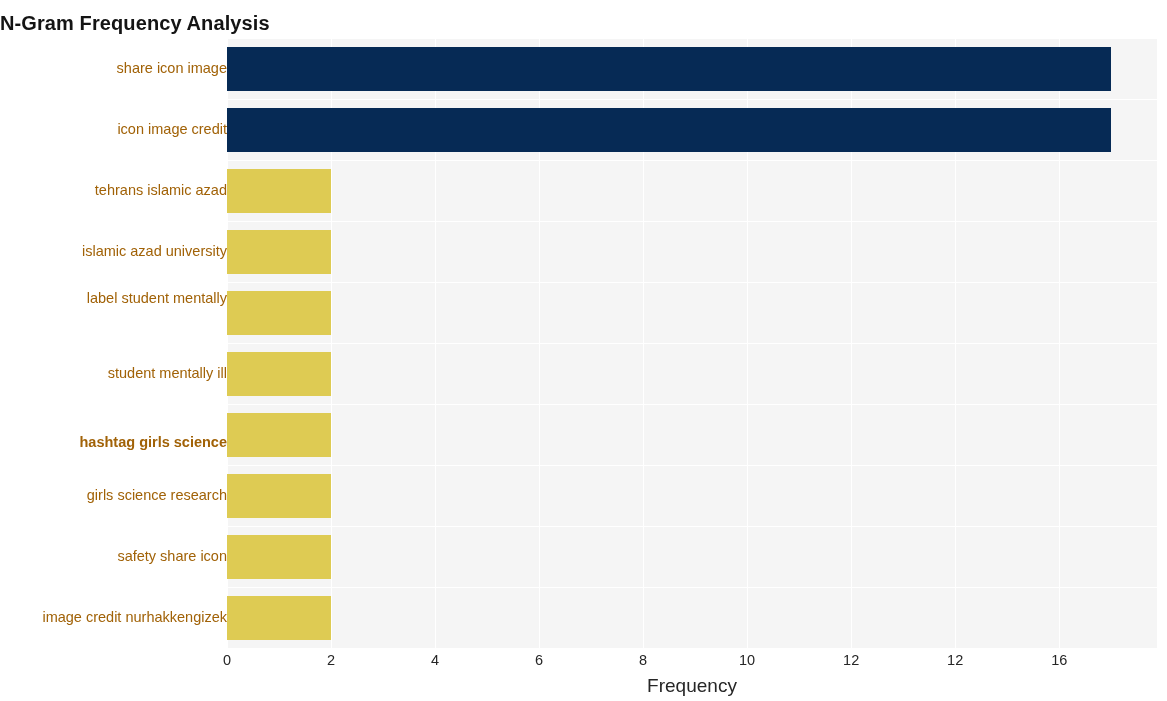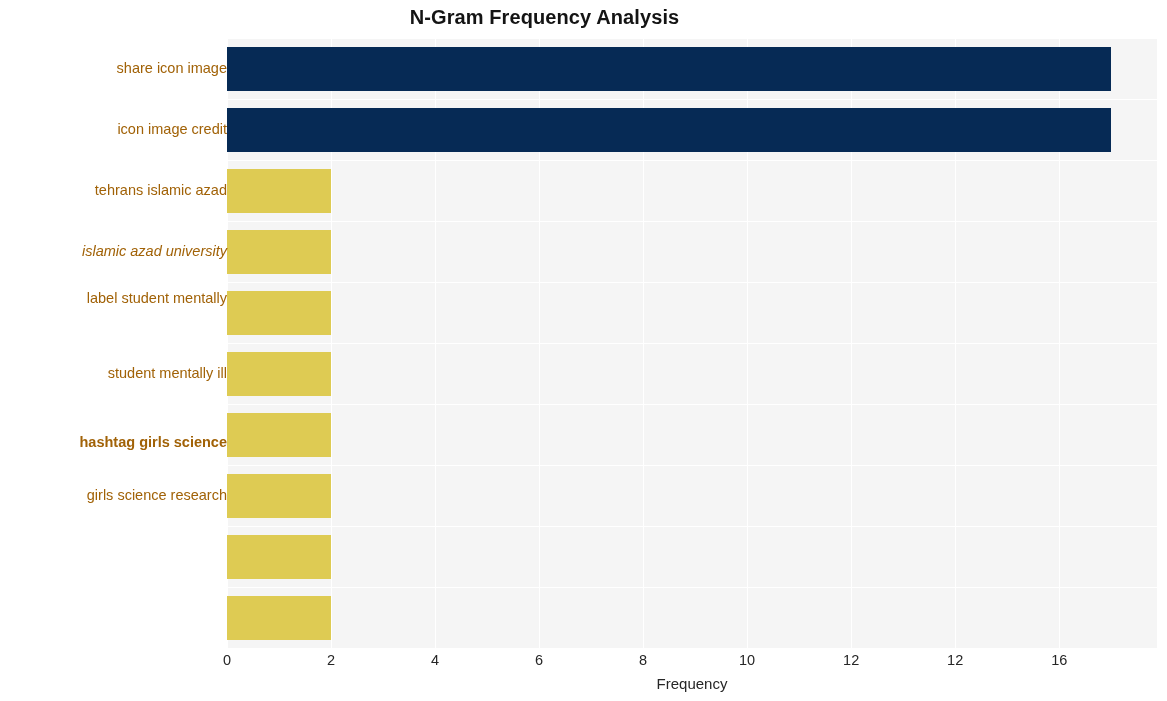--- a/index.html
+++ b/index.html
@@ -20,23 +20,22 @@
     left: 0; top: 0;
     width: 1167px;
     height: 701px;
     background: #ffffff;
   }
 
   
   #chart-title {
     position: absolute;
     left: 0;
-    top: 6px;
+    top: 12px;
     width: 1089px;
-    text-align: center;
     font-size: 20px;
     font-weight: bold;
     color: #141414;
     letter-spacing: 0.1px;
   }
 
   
   #plot-area {
     position: absolute;
     left: 227px;
@@ -105,21 +104,21 @@
     color: #262626;
   }
 
   
   #xlabel {
     position: absolute;
     left: 227px;
     top: 675px;
     width: 930px;
     text-align: center;
-    font-size: 15px;
+    font-size: 19px;
     color: #262626;
   }
 </style>
 </head>
 <body>
 
 <div id="figure">
 
   <div id="chart-title">N-Gram Frequency Analysis</div>
 
@@ -156,25 +155,27 @@
         <div class="bar" title="girls science research: 2" style="top: 435.5px; width: 104.027px; background: rgb(222, 203, 83);"></div>
         <div class="bar" title="safety share icon: 2" style="top: 496.5px; width: 104.027px; background: rgb(222, 203, 83);"></div>
         <div class="bar" title="image credit nurhakkengizek: 2" style="top: 557.5px; width: 104.027px; background: rgb(222, 203, 83);"></div>
       </div>
   </div>
 
   <div id="ytick-layer">
       <div class="ytick" style="top: 21.5px;">share icon image</div>
       <div class="ytick" style="top: 82.5px;">icon image credit</div>
       <div class="ytick" style="top: 143.5px;">tehrans islamic azad</div>
-      <div class="ytick" style="top: 204.5px; font-style: italic;">islamic azad university</div>
+      <div class="ytick" style="top: 204.5px;">islamic azad university</div>
       <div class="ytick" style="top: 252px;">label student mentally</div>
       <div class="ytick" style="top: 326.5px;">student mentally ill</div>
       <div class="ytick" style="top: 396px; font-weight: bold;">hashtag girls science</div>
       <div class="ytick" style="top: 448.5px;">girls science research</div>
+      <div class="ytick" style="top: 509.5px;">safety share icon</div>
+      <div class="ytick" style="top: 570.5px;">image credit nurhakkengizek</div>
     </div>
 
   <div id="xtick-layer">
       <div class="xtick" style="left: 0px;">0</div>
       <div class="xtick" style="left: 104.027px;">2</div>
       <div class="xtick" style="left: 208.054px;">4</div>
       <div class="xtick" style="left: 312.081px;">6</div>
       <div class="xtick" style="left: 416.107px;">8</div>
       <div class="xtick" style="left: 520.134px;">10</div>
       <div class="xtick" style="left: 624.161px;">12</div>

